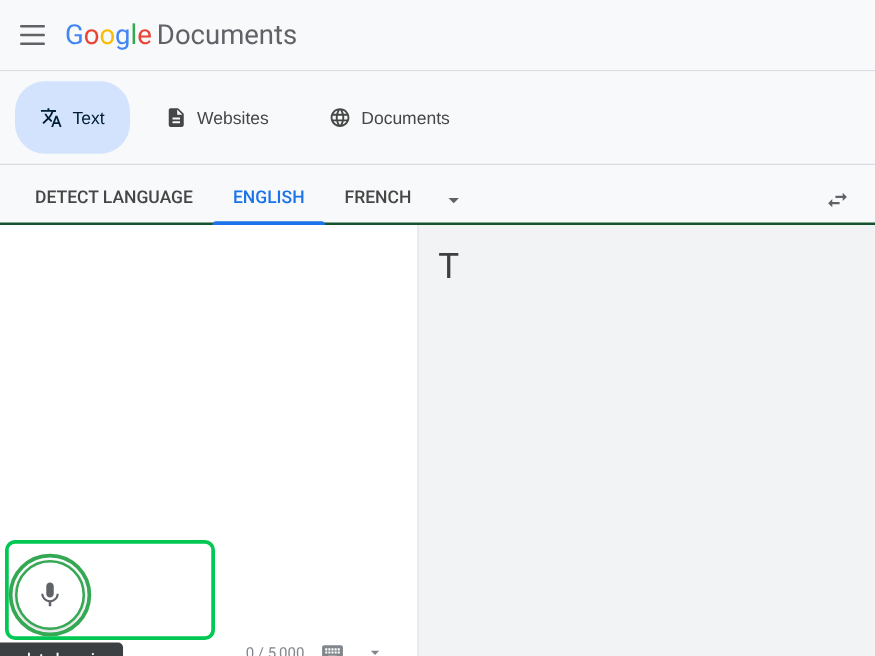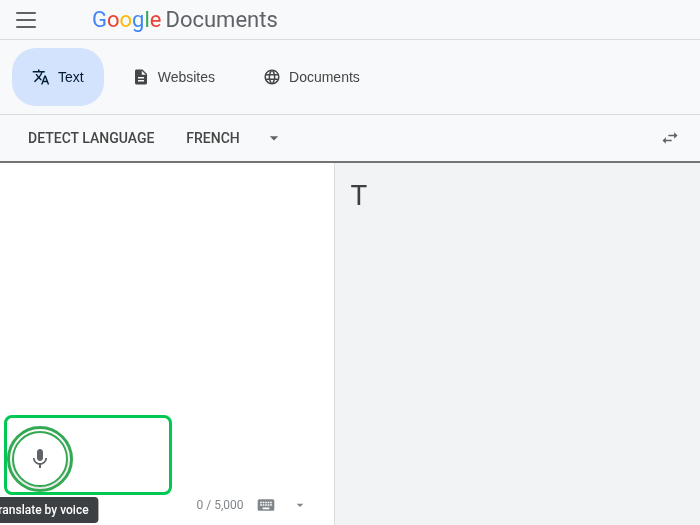--- a/index.html
+++ b/index.html
@@ -11,22 +11,21 @@
       overflow: hidden;
     }
 
     
     .header {
       display: flex;
       align-items: center;
       padding: 10px 16px;
       background: #f8f9fa;
       border-bottom: 1px solid #dadce0;
-      height: 40px;
-      gap: 40px;
+      height: 57px;
     }
     .hamburger-icon {
       display: flex;
       flex-direction: column;
       gap: 5px;
       cursor: pointer;
       margin-right: 16px;
     }
     .hamburger-icon span {
       display: block;
@@ -83,24 +82,24 @@
       color: #001d35;
     }
     .tab-button svg {
       width: 18px;
       height: 18px;
     }
 
     
     .lang-bar {
       display: flex;
-      align-items: center;
+      align-items: flex-end;
       background: #f8f9fa;
       padding: 0 12px;
-      border-bottom: 2px solid #737373;
+      border-bottom: 2px solid #14532d;
       height: 48px;
     }
     .lang-option {
       padding: 12px 16px;
       font-size: 14px;
       font-weight: 500;
       color: #444746;
       cursor: pointer;
       position: relative;
       white-space: nowrap;
@@ -292,20 +291,23 @@
     <svg viewBox="0 0 24 24" fill="currentColor">
       <path d="M11.99 2C6.47 2 2 6.48 2 12s4.47 10 9.99 10C17.52 22 22 17.52 22 12S17.52 2 11.99 2zm6.93 6h-2.95c-.32-1.25-.78-2.45-1.38-3.56 1.84.63 3.37 1.91 4.33 3.56zM12 4.04c.83 1.2 1.48 2.53 1.91 3.96h-3.82c.43-1.43 1.08-2.76 1.91-3.96zM4.26 14C4.1 13.36 4 12.69 4 12s.1-1.36.26-2h3.38c-.08.66-.14 1.32-.14 2 0 .68.06 1.34.14 2H4.26zm.82 2h2.95c.32 1.25.78 2.45 1.38 3.56-1.84-.63-3.37-1.9-4.33-3.56zm2.95-8H5.08c.96-1.66 2.49-2.93 4.33-3.56C8.81 5.55 8.35 6.75 8.03 8zM12 19.96c-.83-1.2-1.48-2.53-1.91-3.96h3.82c-.43 1.43-1.08 2.76-1.91 3.96zM14.34 14H9.66c-.09-.66-.16-1.32-.16-2 0-.68.07-1.35.16-2h4.68c.09.65.16 1.32.16 2 0 .68-.07 1.34-.16 2zm.25 5.56c.6-1.11 1.06-2.31 1.38-3.56h2.95c-.96 1.65-2.49 2.93-4.33 3.56zM16.36 14c.08-.66.14-1.32.14-2 0-.68-.06-1.34-.14-2h3.38c.16.64.26 1.31.26 2s-.1 1.36-.26 2h-3.38z"></path>
     </svg>
     <span>Documents</span>
   </button>
 </div>
 
 <div class="lang-bar">
   <div class="lang-option">
     <span>DETECT LANGUAGE</span>
+  </div>
+  <div class="lang-option active">
+    <span>ENGLISH</span>
   </div>
   <div class="lang-option">
     <span>FRENCH</span>
   </div>
   <div class="lang-chevron">
     <svg width="20" height="20" viewBox="0 0 24 24" fill="#5f6368">
       <path d="M7 10l5 5 5-5z"></path>
     </svg>
   </div>
   <div class="lang-swap">

